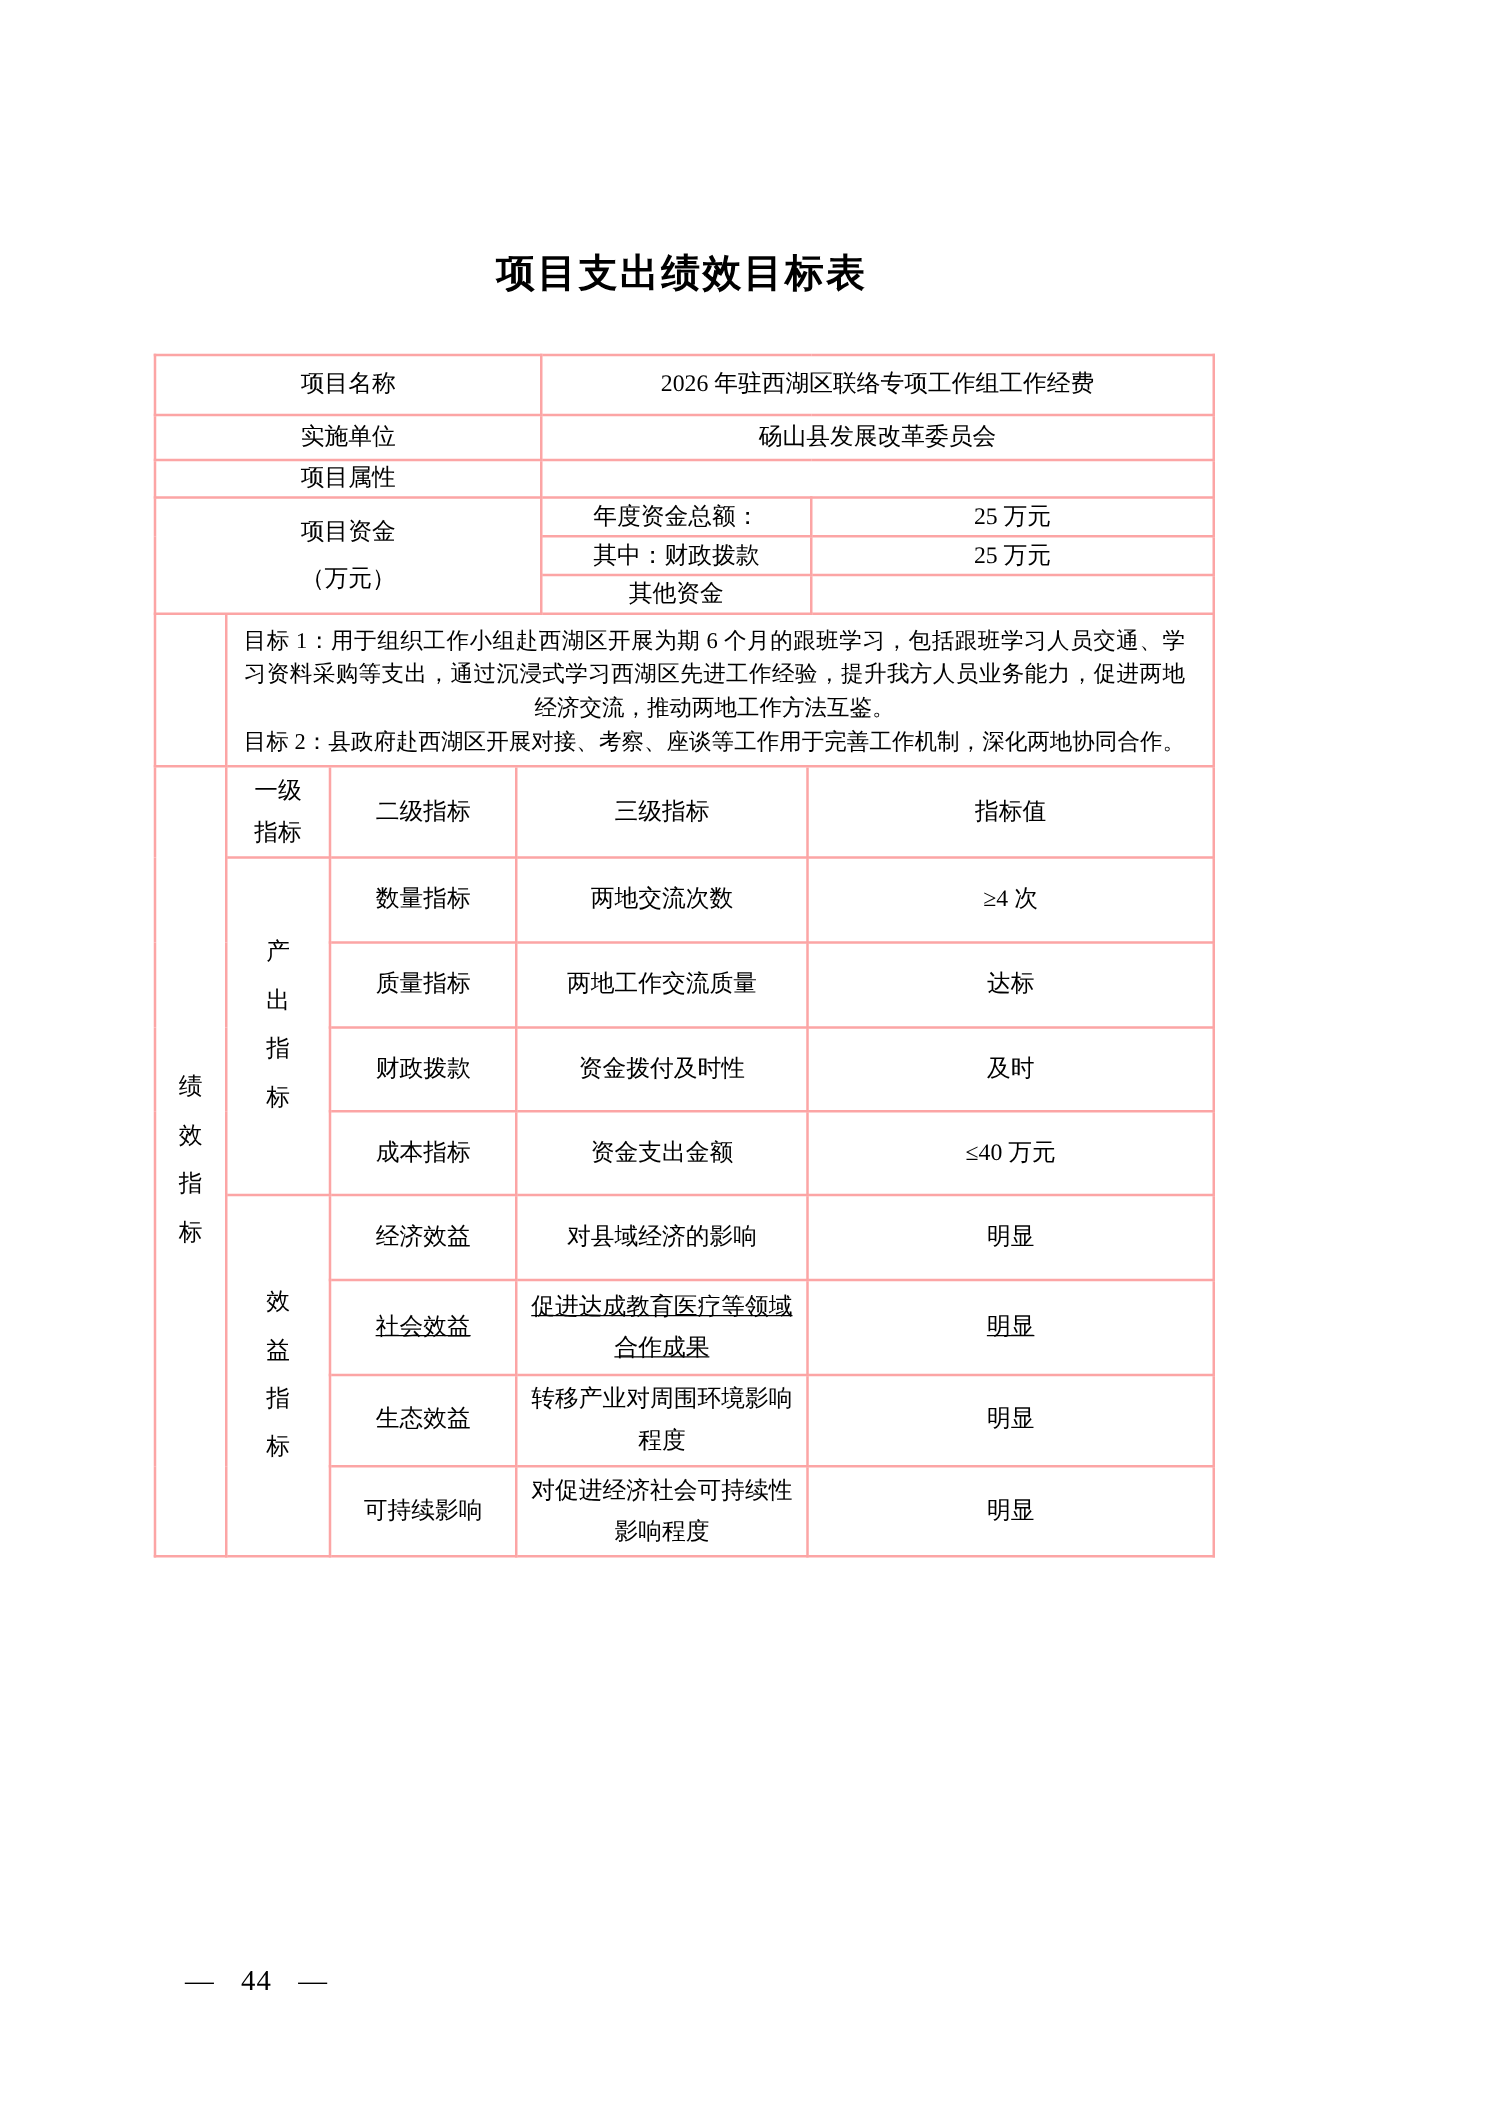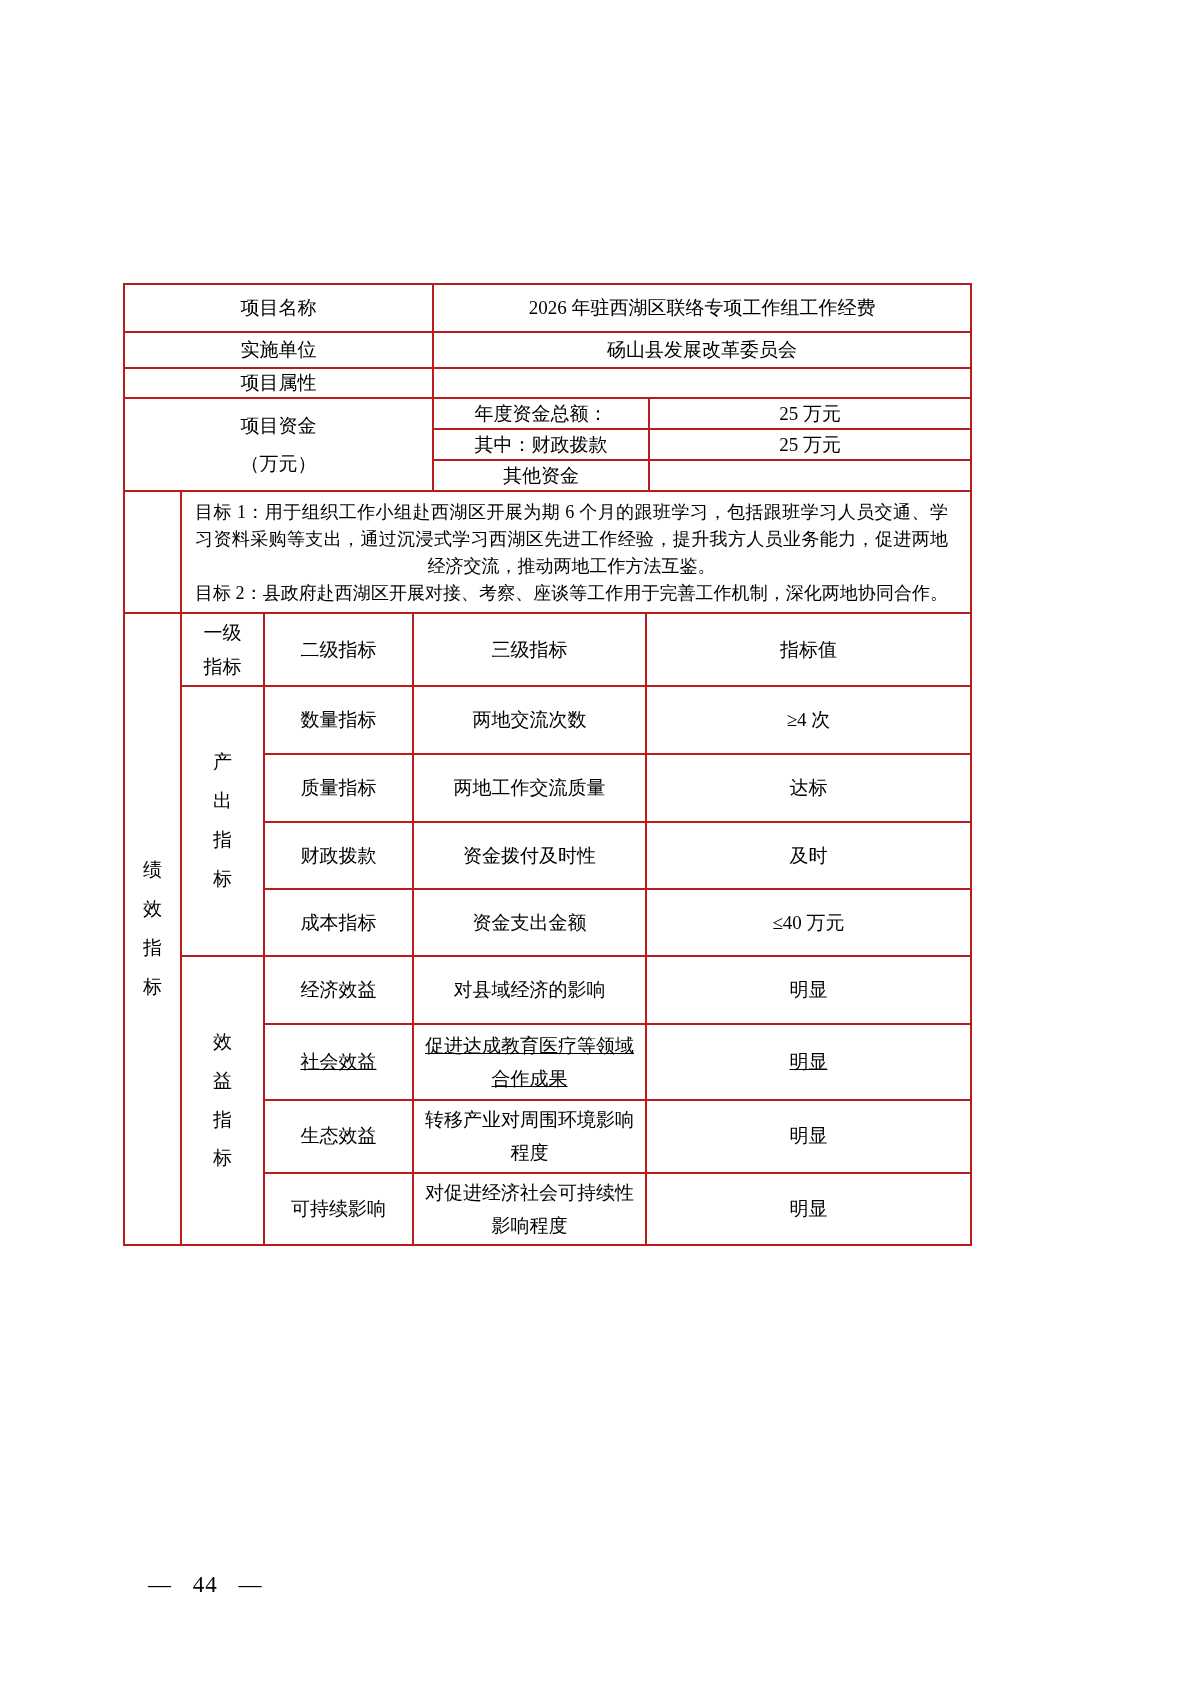--- a/index.html
+++ b/index.html
@@ -17,21 +17,21 @@
     letter-spacing:2px;
     font-family:"Liberation Sans","DejaVu Sans",sans-serif;
   }
   .doc-subtitle {
     position:absolute; top:250px; left:123px; width:845px;
     text-align:center; font-size:21px;
   }
   .tables { position:absolute; top:283px; left:123px; width:847px; }
   table { border-collapse:collapse; table-layout:fixed; width:847px; }
   td {
-    border:2px solid #b91c1c; padding:0 2px;
+    border:2px solid #fca5a5; padding:0 2px;
     text-align:center; vertical-align:middle;
     font-size:19px; line-height:1.45;
     overflow:hidden;
   }
   
   .t-b td { border-top:none; }
   .t-c tr.first td { border-top:none; }
 
   tr.r-name  { height:48px; }
   tr.r-unit  { height:36px; }
@@ -69,20 +69,21 @@
   .footer-pageno {
     position:absolute; left:148px; top:1572px;
     font-size:23px; word-spacing:14px; letter-spacing:1px;
   }
 </style>
 </head>
 <body>
 
 <div class="page">
 
+  <div class="doc-title">项目支出绩效目标表</div>
 
   <div class="tables">
 
     <table class="t-a">
       <colgroup>
           <col style="width:309px">
           <col style="width:216px">
           <col style="width:322px">
         </colgroup>
       <tbody>

